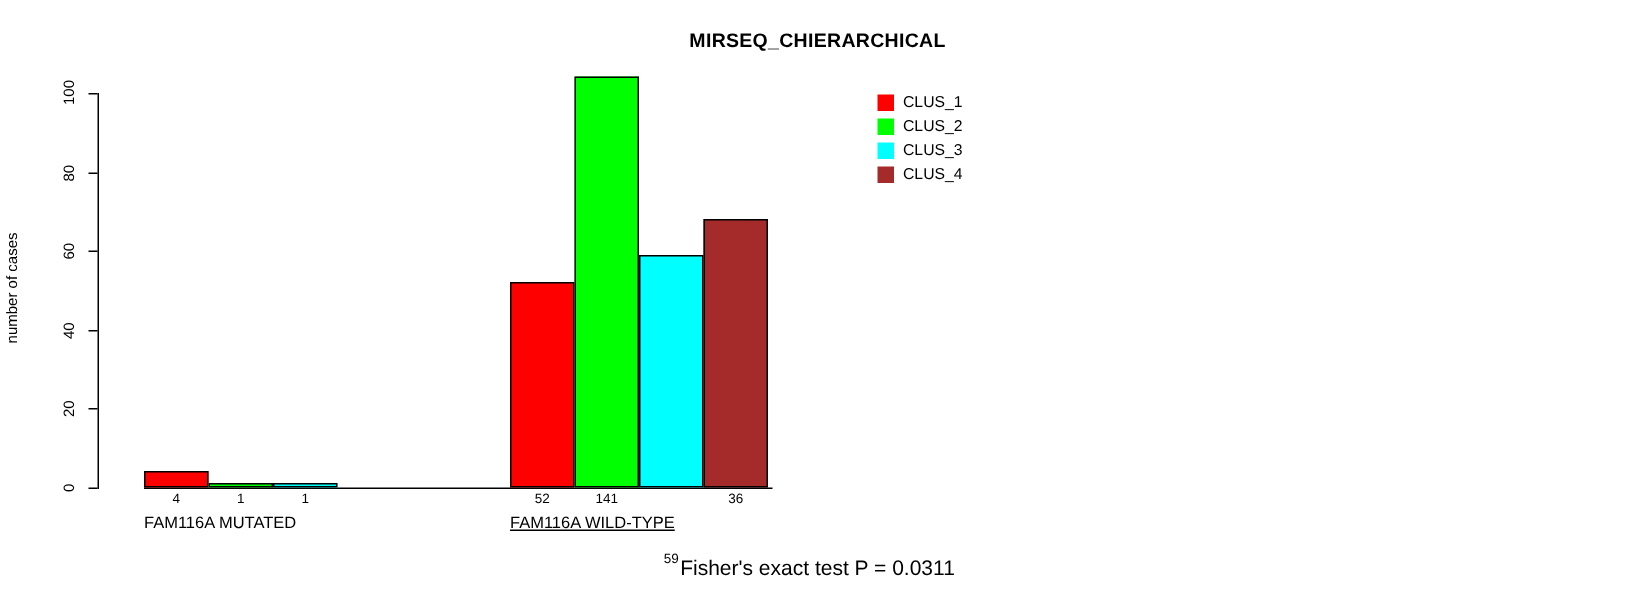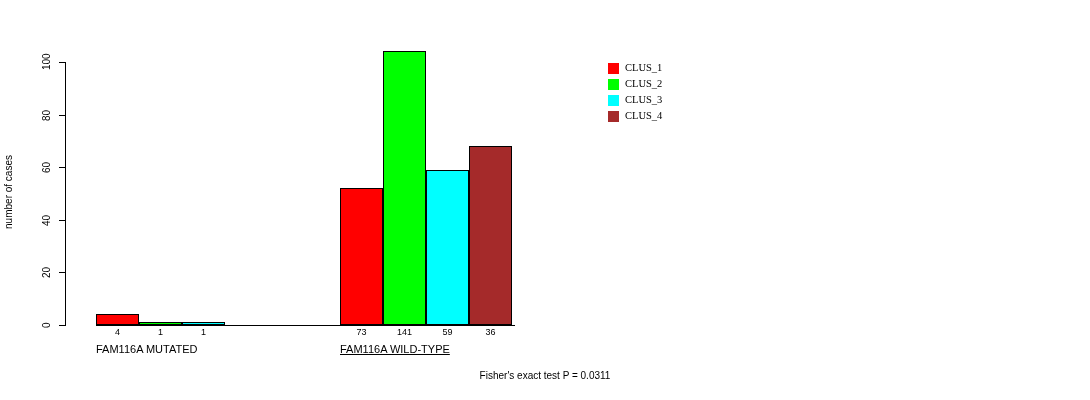--- a/index.html
+++ b/index.html
@@ -85,23 +85,22 @@
   .group-label {
     position: absolute;
     top: 343px;
     font-size: 11px;
     text-align: left;
     white-space: nowrap;
   }
   
   .legend {
     position: absolute;
-    left: 608px;
+    left: 585px;
     top: 60px;
-    font-family: Liberation Serif, serif;
   }
   .legend-row {
     display: flex;
     align-items: center;
     height: 16px;
   }
   .legend-swatch {
     width: 11px;
     height: 11px;
     margin-right: 6px;
@@ -112,28 +111,29 @@
     line-height: 1;
     white-space: nowrap;
   }
   
   .footer-note {
     position: absolute;
     left: 0;
     top: 370px;
     width: 1090px;
     text-align: center;
-    font-size: 10px;
+    font-size: 14px;
   }
 </style>
 </head>
 <body>
 
 <div id="canvas">
 
+  <div class="title">MIRSEQ_CHIERARCHICAL</div>
 
   <div class="y-axis-line"></div>
   <div class="x-axis-line" id="x-axis-line" style="width: 419px;"></div>
 
   <div id="y-ticks">
       <div class="tick" style="top: 325px;"></div>
       <div class="tick-label" style="left: 42px; top: 313px; height: 24px;">0</div>
       <div class="tick" style="top: 272.4px;"></div>
       <div class="tick-label" style="left: 42px; top: 260.4px; height: 24px;">20</div>
       <div class="tick" style="top: 219.8px;"></div>
@@ -155,23 +155,23 @@
       <div class="bar" title="CLUS_4 / FAM116A MUTATED = 0" style="left: 225px; width: 43px; top: 325px; height: 0px; background: rgb(165, 42, 42); border-width: 0px;"></div>
       <div class="bar" title="CLUS_1 / FAM116A WILD-TYPE = 52" style="left: 340px; width: 43px; top: 188.24px; height: 136.76px; background: rgb(255, 0, 0);"></div>
       <div class="bar" title="CLUS_2 / FAM116A WILD-TYPE = 104" style="left: 383px; width: 43px; top: 51.48px; height: 273.52px; background: rgb(0, 255, 0);"></div>
       <div class="bar" title="CLUS_3 / FAM116A WILD-TYPE = 59" style="left: 426px; width: 43px; top: 169.83px; height: 155.17px; background: rgb(0, 255, 255);"></div>
       <div class="bar" title="CLUS_4 / FAM116A WILD-TYPE = 68" style="left: 469px; width: 43px; top: 146.16px; height: 178.84px; background: rgb(165, 42, 42);"></div>
     </div>
   <div id="bar-values-layer">
       <div class="bar-value" style="left: 96px; width: 43px;">4</div>
       <div class="bar-value" style="left: 139px; width: 43px;">1</div>
       <div class="bar-value" style="left: 182px; width: 43px;">1</div>
-      <div class="bar-value" style="left: 340px; width: 43px;">73</div>
+      <div class="bar-value" style="left: 340px; width: 43px;">52</div>
       <div class="bar-value" style="left: 383px; width: 43px;">141</div>
-      <div class="bar-value" style="left: 426px; width: 43px;">59</div>
+      <div class="bar-value" style="left: 426px; width: 43px; margin-top: 40px;">59</div>
       <div class="bar-value" style="left: 469px; width: 43px;">36</div>
     </div>
   <div id="group-labels-layer">
       <div class="group-label" style="left: 96px; width: 172px;">FAM116A MUTATED</div>
       <div class="group-label" style="left: 340px; width: 172px; text-decoration: underline;">FAM116A WILD-TYPE</div>
     </div>
 
   <div class="legend" id="legend">
       <div class="legend-row">
         <span class="legend-swatch" style="background: rgb(255, 0, 0);"></span>

